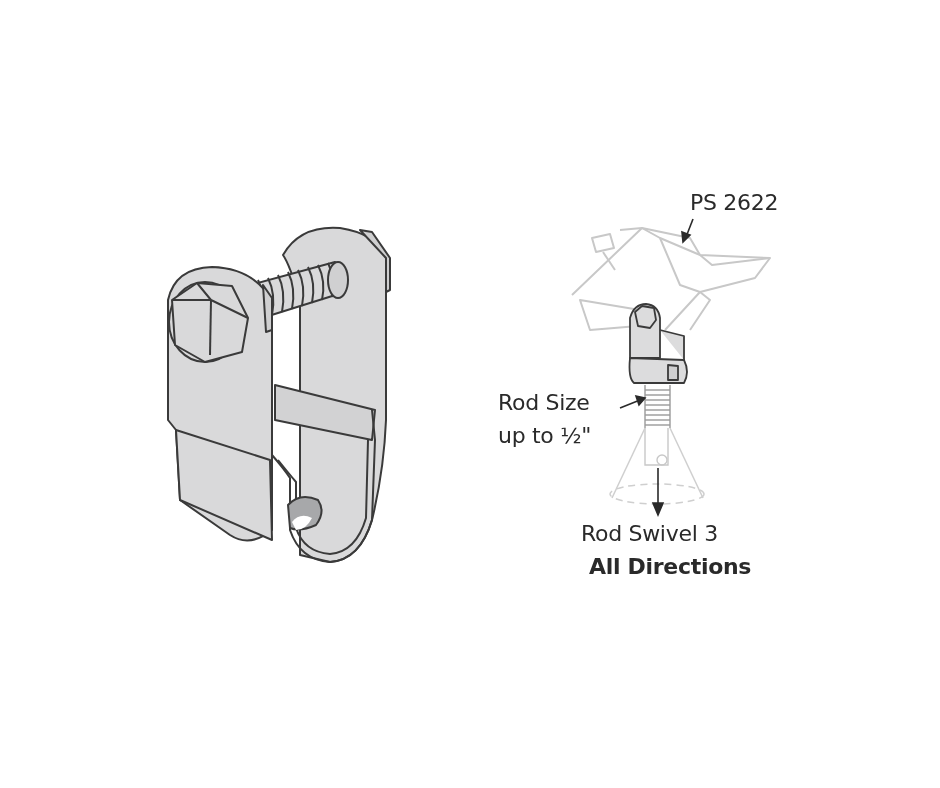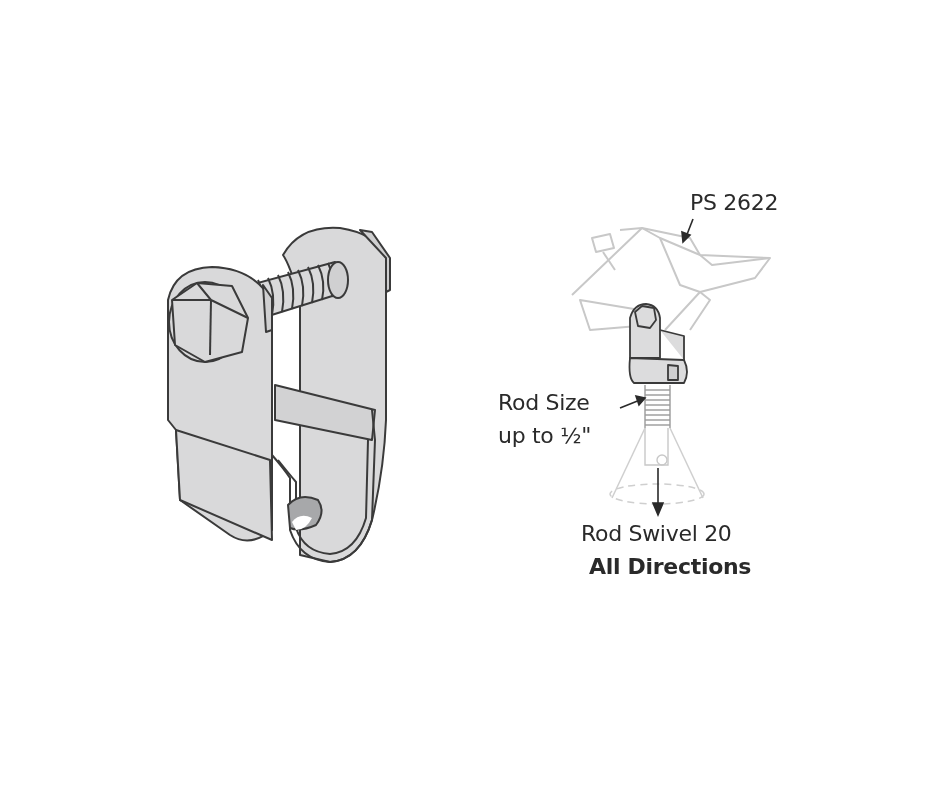--- a/index.html
+++ b/index.html
@@ -124,15 +124,15 @@
       <g stroke="#2a2a2a" stroke-width="1.6" fill="#2a2a2a">
         <line x1="658" y1="468" x2="658" y2="505"></line>
         <polygon points="653,503 663,503 658,515"></polygon>
       </g>
     </g>
   </svg>
 
   <div class="label" id="lbl-ps">PS 2622</div>
   <div class="label" id="lbl-rod">Rod Size</div>
   <div class="label" id="lbl-rod2">up to ½"</div>
-  <div class="label" id="lbl-sw1">Rod Swivel 20</div>
+  <div class="label" id="lbl-sw1">Rod Swivel 3</div>
   <div class="label" id="lbl-sw2">All Directions</div>
 </div>
 
 </body></html>

